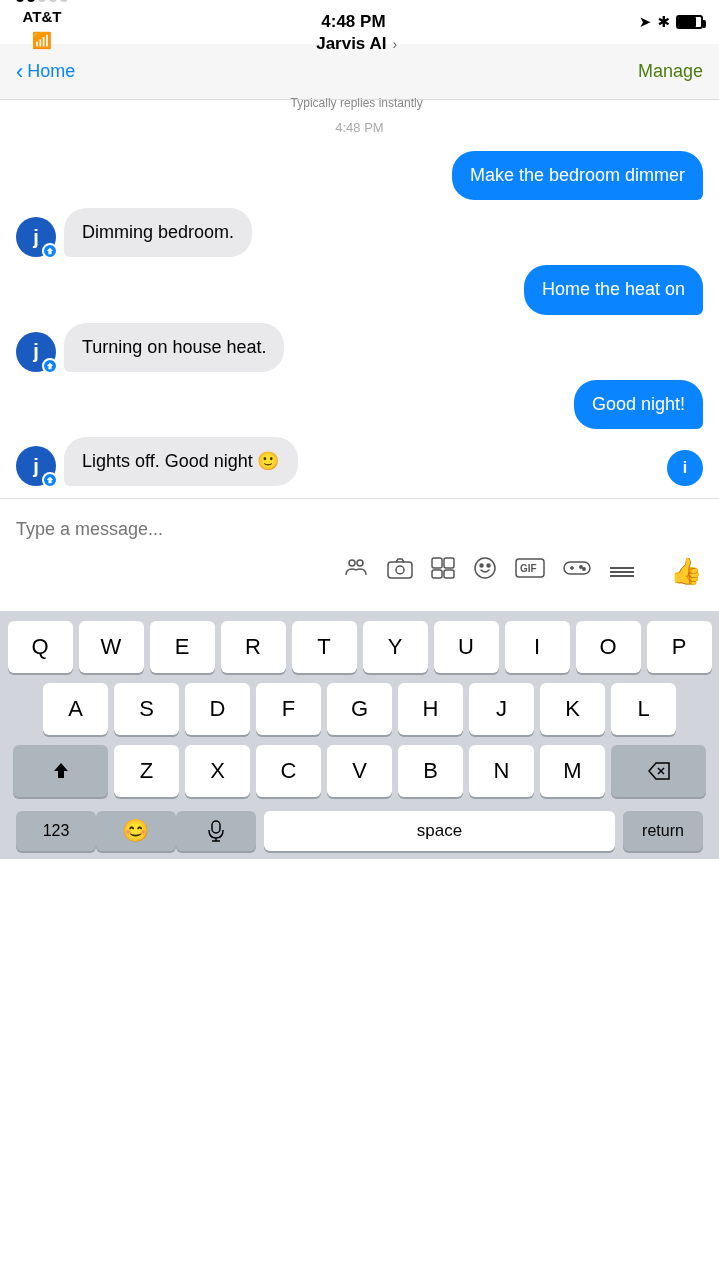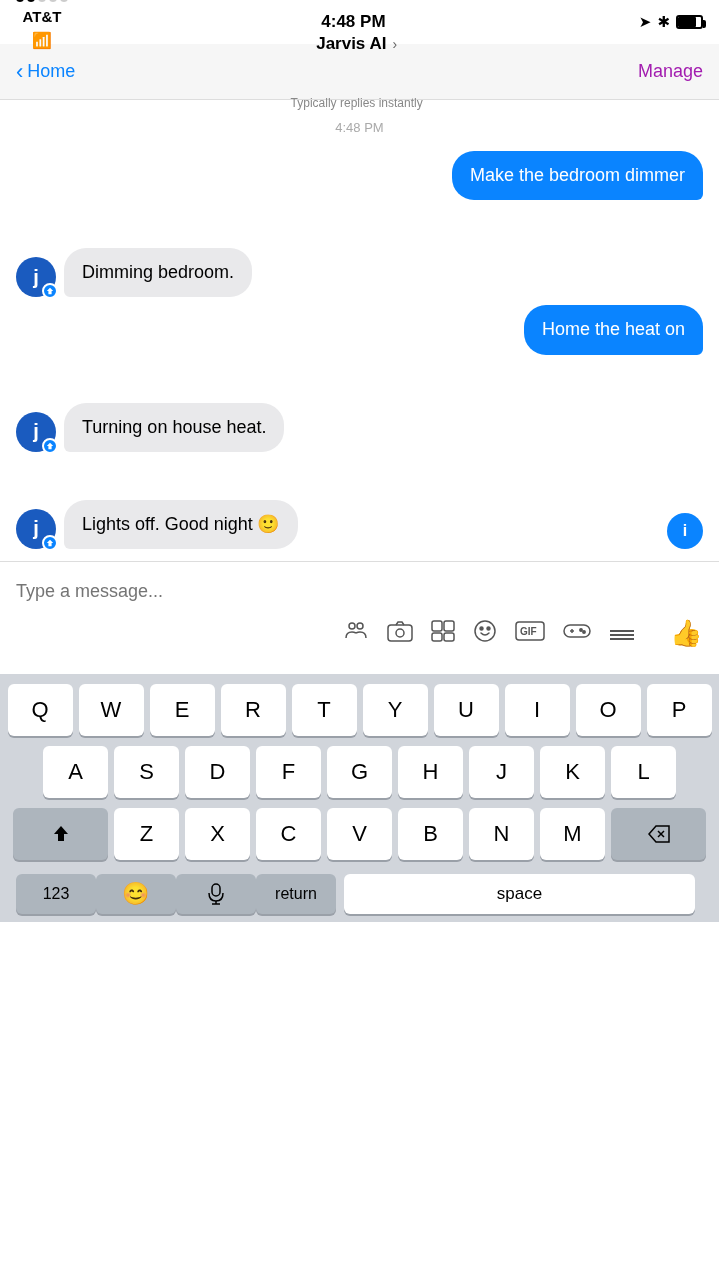--- a/index.html
+++ b/index.html
@@ -93,21 +93,21 @@
     .header-title {
       font-size: 17px; font-weight: 600; color: #000;
     }
     .header-chevron {
       font-size: 14px; color: #666;
     }
     .header-subtitle {
       font-size: 12px; color: #888;
     }
     .header-manage {
-      color: #a21caf; font-size: 18px; cursor: pointer;
+      color: #4d7c0f; font-size: 18px; cursor: pointer;
     }
 
     
     .messages-area {
       background: #fff;
       padding: 12px 16px;
       display: flex;
       flex-direction: column;
       gap: 8px;
     }
@@ -162,21 +162,20 @@
     }
     .bubble.sent {
       background: #0a84ff;
       color: #fff;
       border-bottom-right-radius: 6px;
     }
     .bubble.received {
       background: #e9e9eb;
       color: #000;
       border-bottom-left-radius: 6px;
-      margin-top: 40px;
     }
 
     
     .info-icon {
       width: 36px; height: 36px; border-radius: 50%;
       background: #0a84ff;
       display: flex; align-items: center; justify-content: center;
       color: #fff; font-size: 16px; font-weight: 700;
       align-self: flex-end;
     }
@@ -362,20 +361,25 @@
         <svg viewBox="0 0 10 10" fill="white">
             <path d="M5 1 L9 5 L7 5 L7 9 L3 9 L3 5 L1 5 Z" fill="white"></path>
           </svg>
       </div>
     </div>
     <div class="bubble received">
       <span>Turning on house heat.</span>
     </div>
   </div>
 
+  <div class="msg-row sent">
+    <div class="bubble sent">
+      <span>Good night!</span>
+    </div>
+  </div>
 
   <div class="msg-row received" style="justify-content: space-between; align-items: flex-end;">
     <div style="display:flex; align-items:flex-end; gap:8px;">
       <div class="avatar">
         j
         <div class="avatar-badge">
           <svg viewBox="0 0 10 10" fill="white">
               <path d="M5 1 L9 5 L7 5 L7 9 L3 9 L3 5 L1 5 Z" fill="white"></path>
             </svg>
         </div>
@@ -504,16 +508,16 @@
     <div class="bottom-key">123</div>
     <div class="bottom-key" style="font-size:22px;">😊</div>
     <div class="bottom-key" style="font-size:20px;">
       <svg width="18" height="22" viewBox="0 0 18 22" fill="none" stroke="#000" stroke-width="1.5">
         <rect x="5" y="1" width="8" height="12" rx="4"></rect>
         <path d="M2 10 Q2 18 9 18 Q16 18 16 10"></path>
         <line x1="9" y1="18" x2="9" y2="21"></line>
         <line x1="5" y1="21" x2="13" y2="21"></line>
       </svg>
     </div>
+    <div class="bottom-key spacebar">space</div>
     <div class="bottom-key return-key" style="background:#adb5bd;">return</div>
-    <div class="bottom-key spacebar">space</div>
   </div>
 </div>
 
 </body></html>

